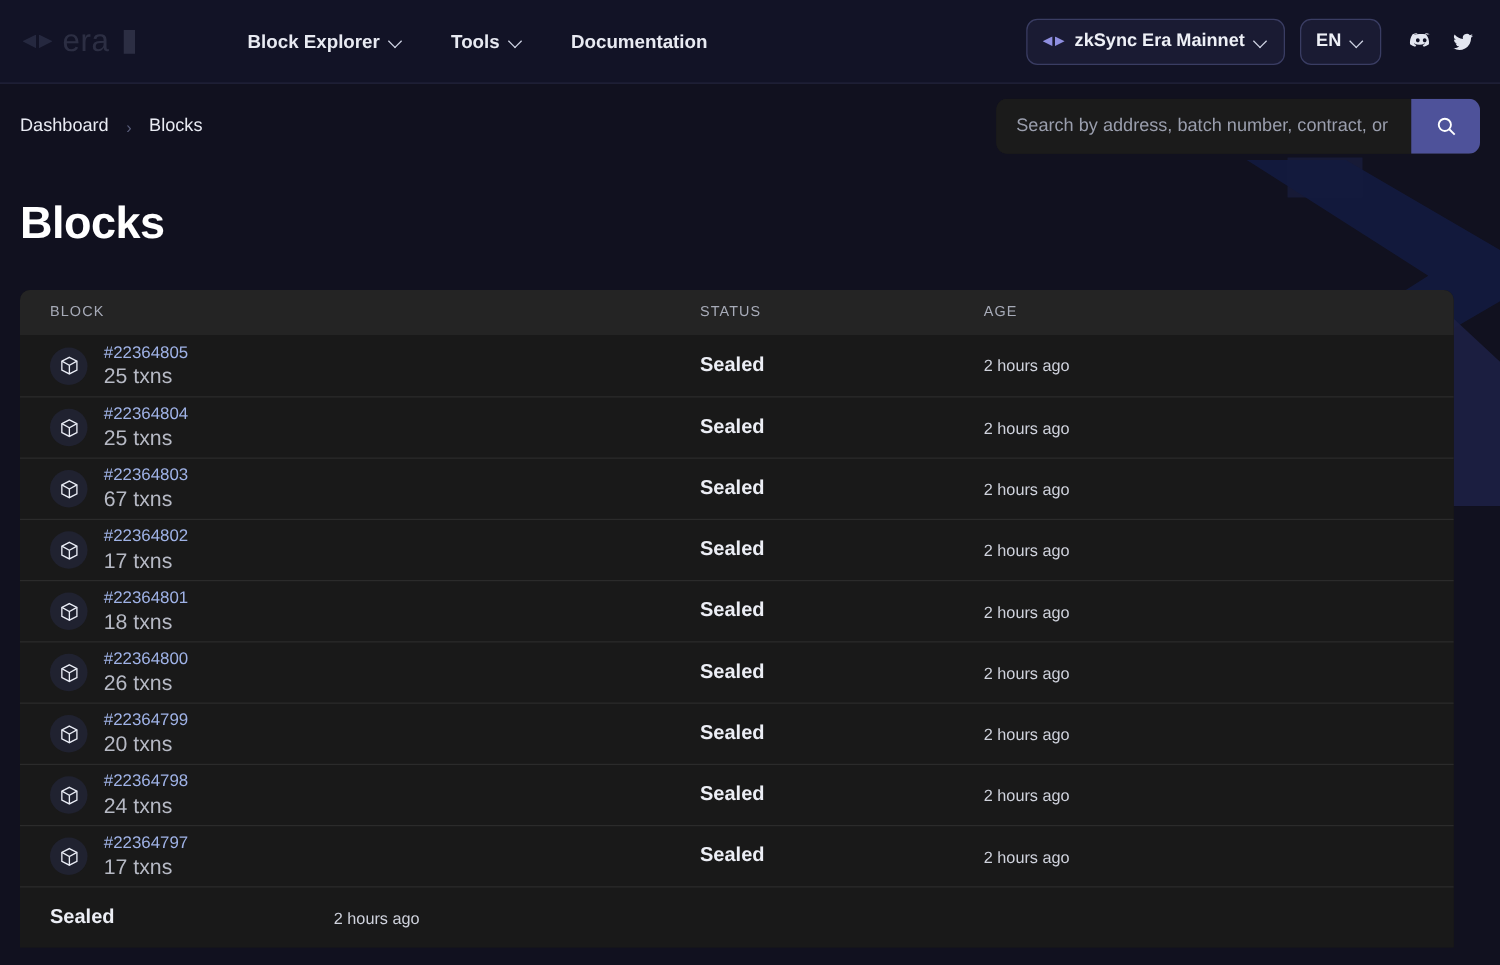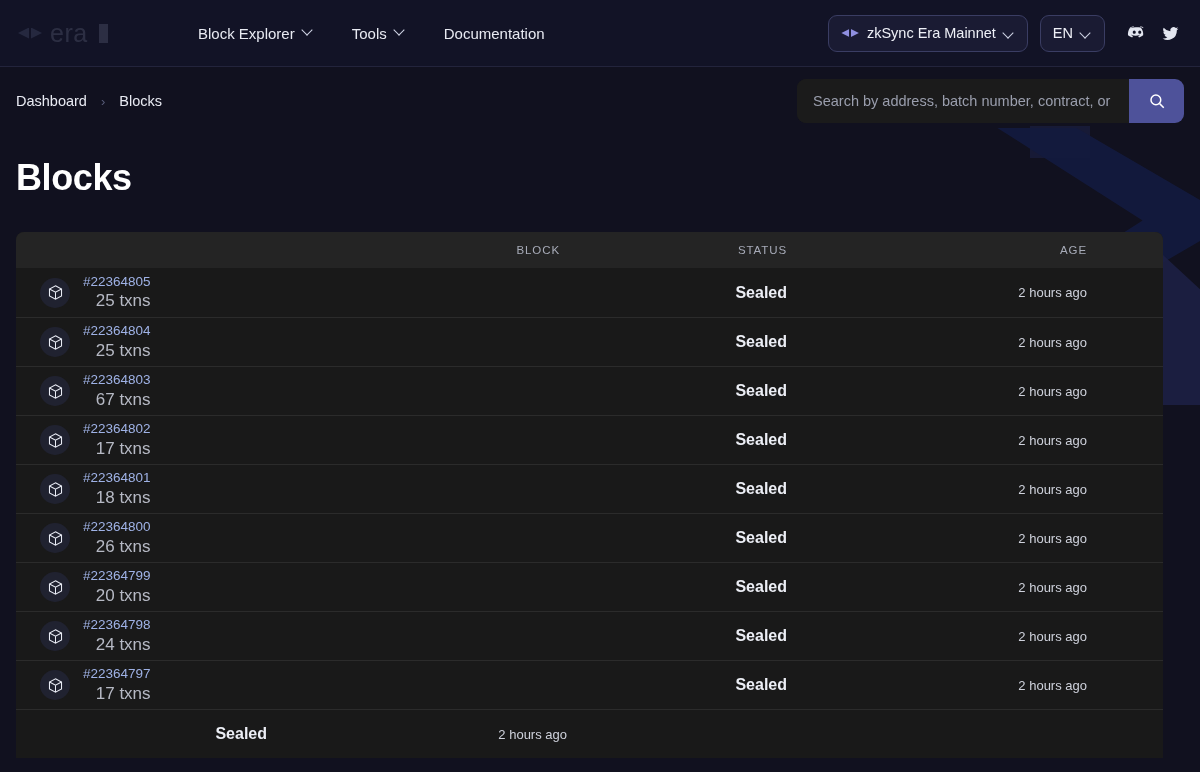--- a/index.html
+++ b/index.html
@@ -62,36 +62,37 @@
   }
   .logo-mark span.l { clip-path: polygon(100% 0%, 100% 100%, 0% 50%); }
   .logo-mark span.r { clip-path: polygon(0% 0%, 100% 50%, 0% 100%); }
   .logo-text {
     font-size: 25px; letter-spacing: .5px; color: #c9d4ef; font-weight: 400;
   }
   .logo-sq { width: 9px; height: 19px; background: #c9d4ef; display:inline-block; margin-left:3px; vertical-align: middle;}
 
   .nav { display: flex; align-items: center; gap: 38px; }
   .nav-item {
-    display: flex; align-items: flex-start; gap: 8px;
+    display: flex; align-items: center; gap: 8px;
     font-size: 15px; color: #e8eaf2; cursor: pointer;
     white-space: nowrap;
+    font-weight: bold;
   }
   .chev {
     width: 11px; height: 11px; display:inline-block; position: relative;
   }
   .chev::before {
     content: ""; position: absolute; left: 0; top: 1px;
     width: 7px; height: 7px;
     border-right: 1.6px solid #cfd4e4; border-bottom: 1.6px solid #cfd4e4;
     transform: rotate(45deg);
   }
 
   .header-right {
-    margin-left: auto; display: flex; align-items: center; gap: 12px;
+    margin-left: auto; display: flex; align-items: center; gap: 12px; font-weight: bold;
   }
   .pill {
     display: flex; align-items: center; gap: 8px;
     height: 37px; padding: 0 12px;
     border: 1px solid #3a3d63; border-radius: 9px;
     background: #1a1b33;
     font-size: 14.5px; color: #eef0f7; cursor: pointer;
     white-space: nowrap;
   }
   .zk-mark { display: flex; gap: 1.5px; align-items: center; }
@@ -162,21 +163,20 @@
   .wm-en { font-size: 17px; color: #cdd6f5; letter-spacing: 5.5px; margin-top: 7px; }
 
   
   .table {
     position: relative; z-index: 3;
     margin: 33px 0 0 16px;
     width: 1147px;
     border-radius: 8px 8px 0 0;
     overflow: hidden;
     background: #191919;
-    text-align: right;
   }
   .thead {
     display: flex; align-items: center;
     height: 36px;
     background: #242424;
     padding: 0 0 0 24px;
   }
   .th {
     font-size: 11.5px; letter-spacing: .9px; color: #a7abb8;
     font-weight: 400;

